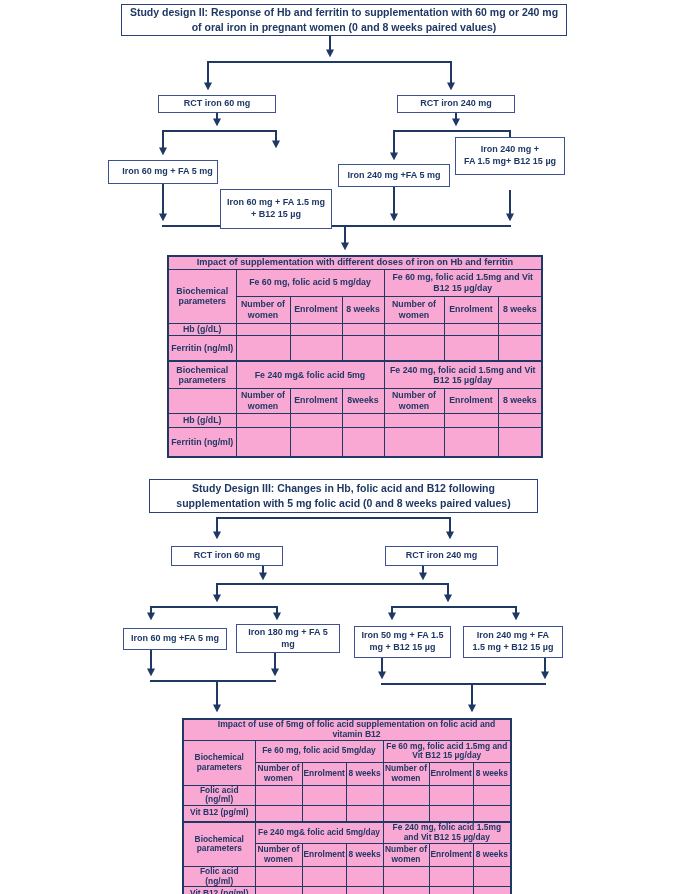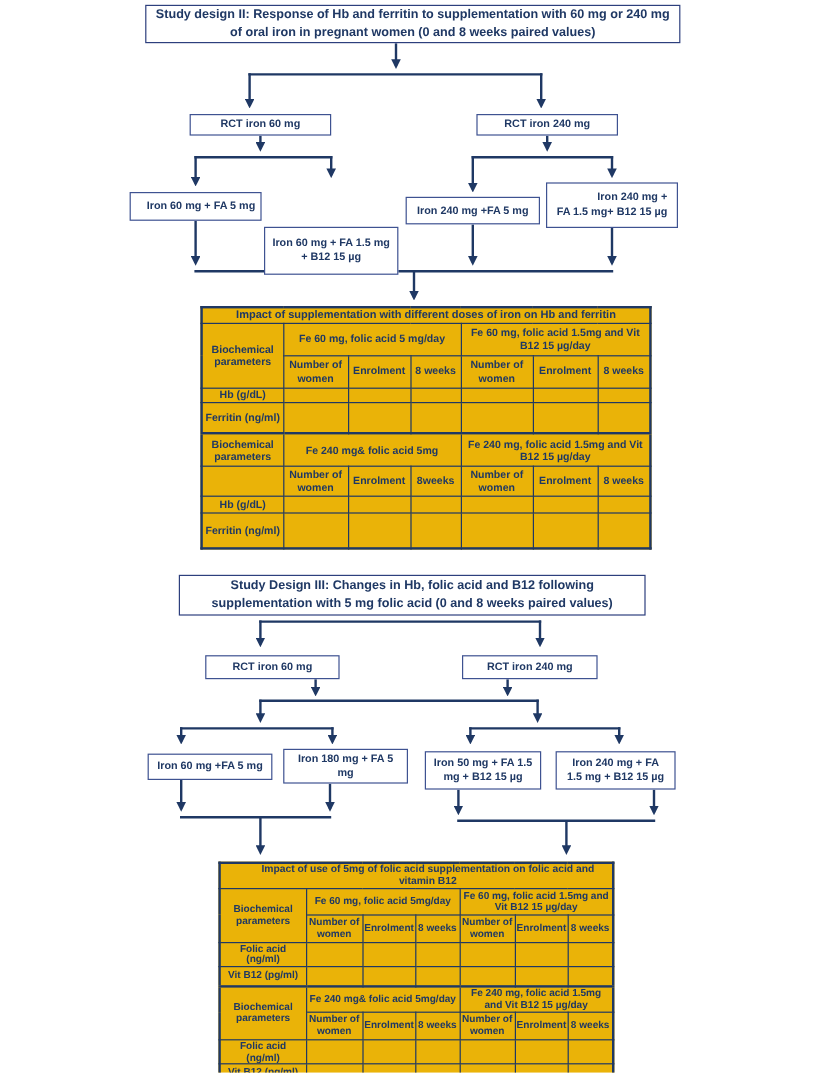--- a/index.html
+++ b/index.html
@@ -10,21 +10,21 @@
   #connectors{position:absolute;left:0;top:0;width:691px;height:894px;}
   .flowbox{
     position:absolute;background:#fff;border:1.5px solid #3e5291;
     color:#1f3864;font-weight:bold;font-size:9px;line-height:1.3;
     display:flex;align-items:center;justify-content:center;text-align:center;
     white-space:pre-line;padding:1px 2px;box-sizing:border-box;z-index:2;
   }
   .titlebox{font-size:10.5px;line-height:1.45;border-width:1.5px;border-color:#2d3f7d;}
   table.dtable{
     position:absolute;border-collapse:collapse;table-layout:fixed;
-    background:#eab308;border:2px solid #1f3864;color:#1f3864;font-weight:bold;
+    background:#f9a8d4;border:2px solid #1f3864;color:#1f3864;font-weight:bold;
     z-index:2;
   }
   table.dtable td{
     border:1px solid #1f3864;text-align:center;vertical-align:middle;
     padding:0 1px;overflow:hidden;line-height:1.15;
   }
   #table1{font-size:8.8px;}
   #table2{font-size:8.4px;}
   td.ttl{font-size:9.2px;}
   #table2 td.ttl{font-size:8.6px;padding-left:20px;}
@@ -98,21 +98,21 @@
   <div class="flowbox titlebox" style="left:121px;top:4px;width:446px;height:32px;">Study design II: Response of Hb and ferritin to supplementation with 60 mg or 240 mg
 of oral iron in pregnant women (0 and 8 weeks paired values)</div>
 
   <div class="flowbox" style="left:158px;top:95px;width:118px;height:18px;">RCT iron 60 mg</div>
   <div class="flowbox" style="left:397px;top:95px;width:118px;height:18px;">RCT iron 240 mg</div>
 
   <div class="flowbox" style="left:108px;top:160px;width:110px;height:24px;padding-left:11px;">Iron 60 mg + FA 5 mg</div>
   <div class="flowbox" style="left:220px;top:152px;width:112px;height:40px;margin-top:37px;">Iron 60 mg + FA 1.5 mg
 + B12 15 µg</div>
   <div class="flowbox" style="left:338px;top:164px;width:112px;height:23px;">Iron 240 mg +FA 5 mg</div>
-  <div class="flowbox" style="left:455px;top:152px;width:110px;height:38px;text-align:right;">Iron 240 mg +
+  <div class="flowbox" style="left:455px;top:137px;width:110px;height:38px;">Iron 240 mg +
 FA 1.5 mg+ B12 15 µg</div>
 
   <table class="dtable" id="table1" style="left:167px;top:255px;width:374px;">
     <colgroup>
       <col style="width:68px">
         <col style="width:54px">
         <col style="width:52px">
         <col style="width:42px">
       <col style="width:60px">
         <col style="width:54px">

